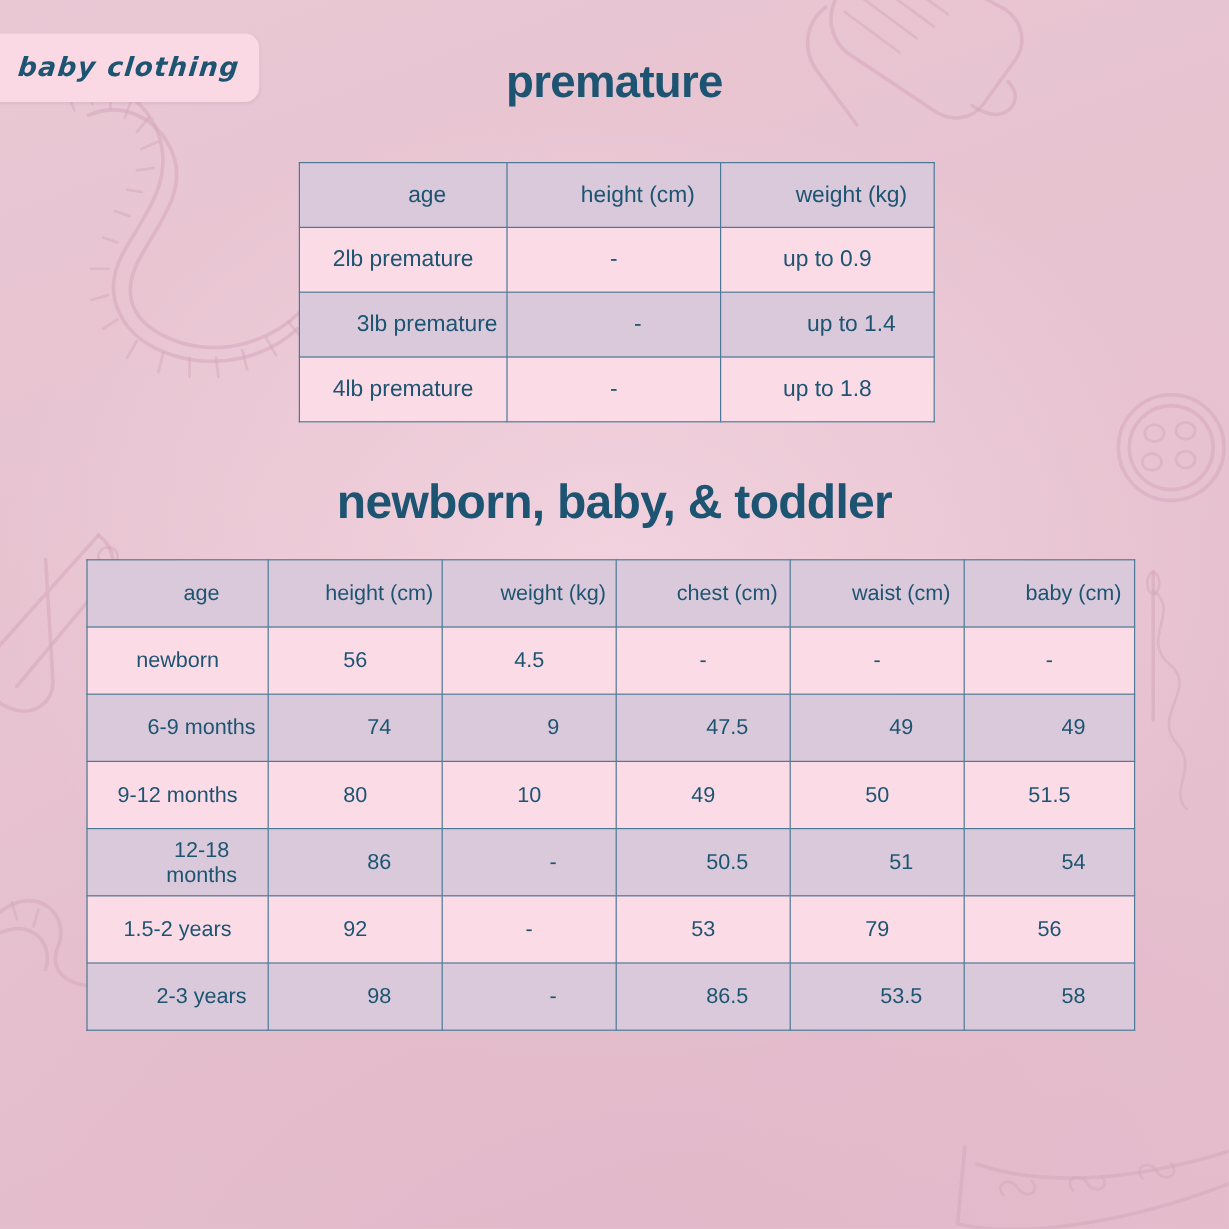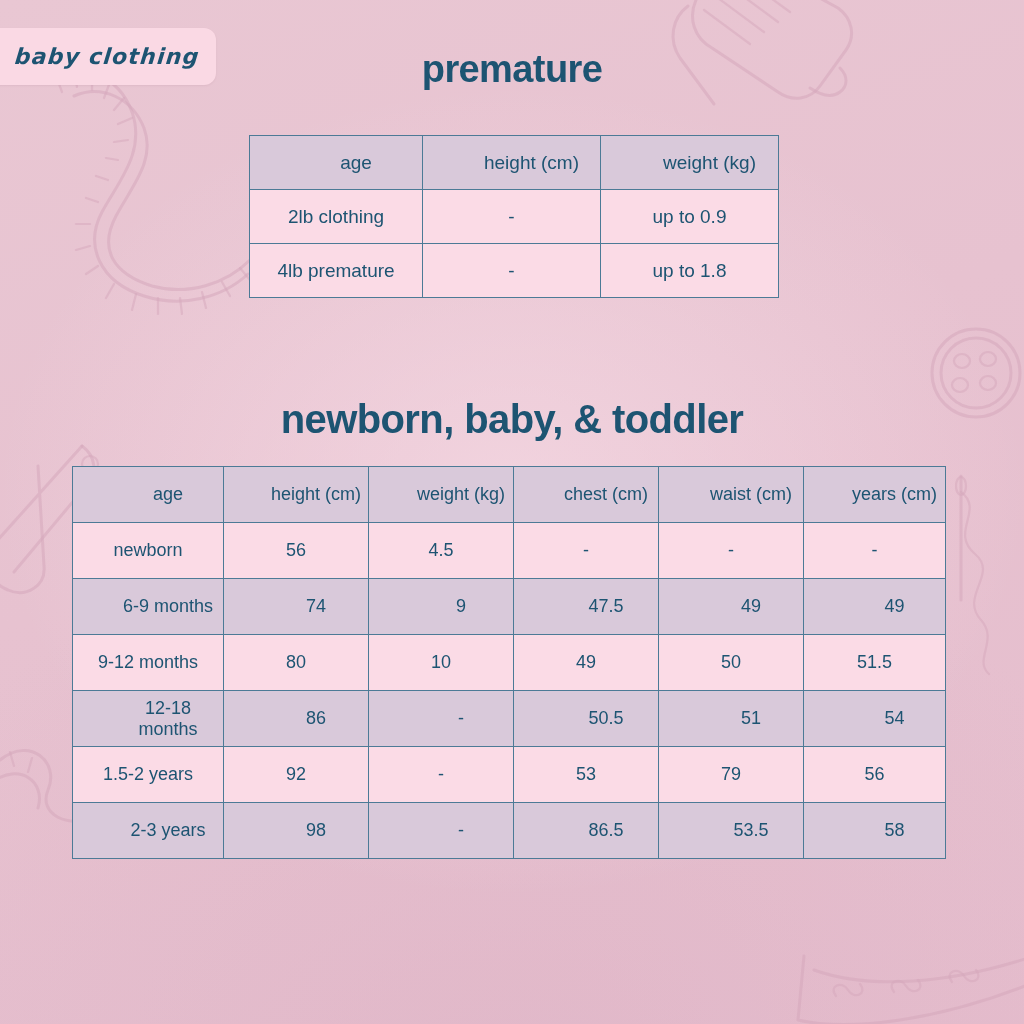--- a/index.html
+++ b/index.html
@@ -236,23 +236,28 @@
   </colgroup>
   <thead>
     <tr class="row-lav">
       <th>age</th>
       <th>height (cm)</th>
       <th>weight (kg)</th>
     </tr>
   </thead>
   <tbody>
     <tr class="row-pink">
-      <td>2lb clothing</td>
+      <td>2lb premature</td>
       <td>-</td>
       <td>up to 0.9</td>
+    </tr>
+    <tr class="row-lav">
+      <td>3lb premature</td>
+      <td>-</td>
+      <td>up to 1.4</td>
     </tr>
     <tr class="row-pink">
       <td>4lb premature</td>
       <td>-</td>
       <td>up to 1.8</td>
     </tr>
   </tbody>
 </table>
 
 <div class="section-title" id="title-newborn">newborn, baby, &amp; toddler</div>
@@ -266,21 +271,21 @@
       <col class="c5">
       <col class="c6">
   </colgroup>
   <thead>
     <tr class="row-lav">
       <th>age</th>
       <th>height (cm)</th>
       <th>weight (kg)</th>
       <th>chest (cm)</th>
       <th>waist (cm)</th>
-      <th>years (cm)</th>
+      <th>baby (cm)</th>
     </tr>
   </thead>
   <tbody>
     <tr class="row-pink">
       <td>newborn</td>
       <td>56</td>
       <td>4.5</td>
       <td>-</td>
       <td>-</td>
       <td>-</td>

